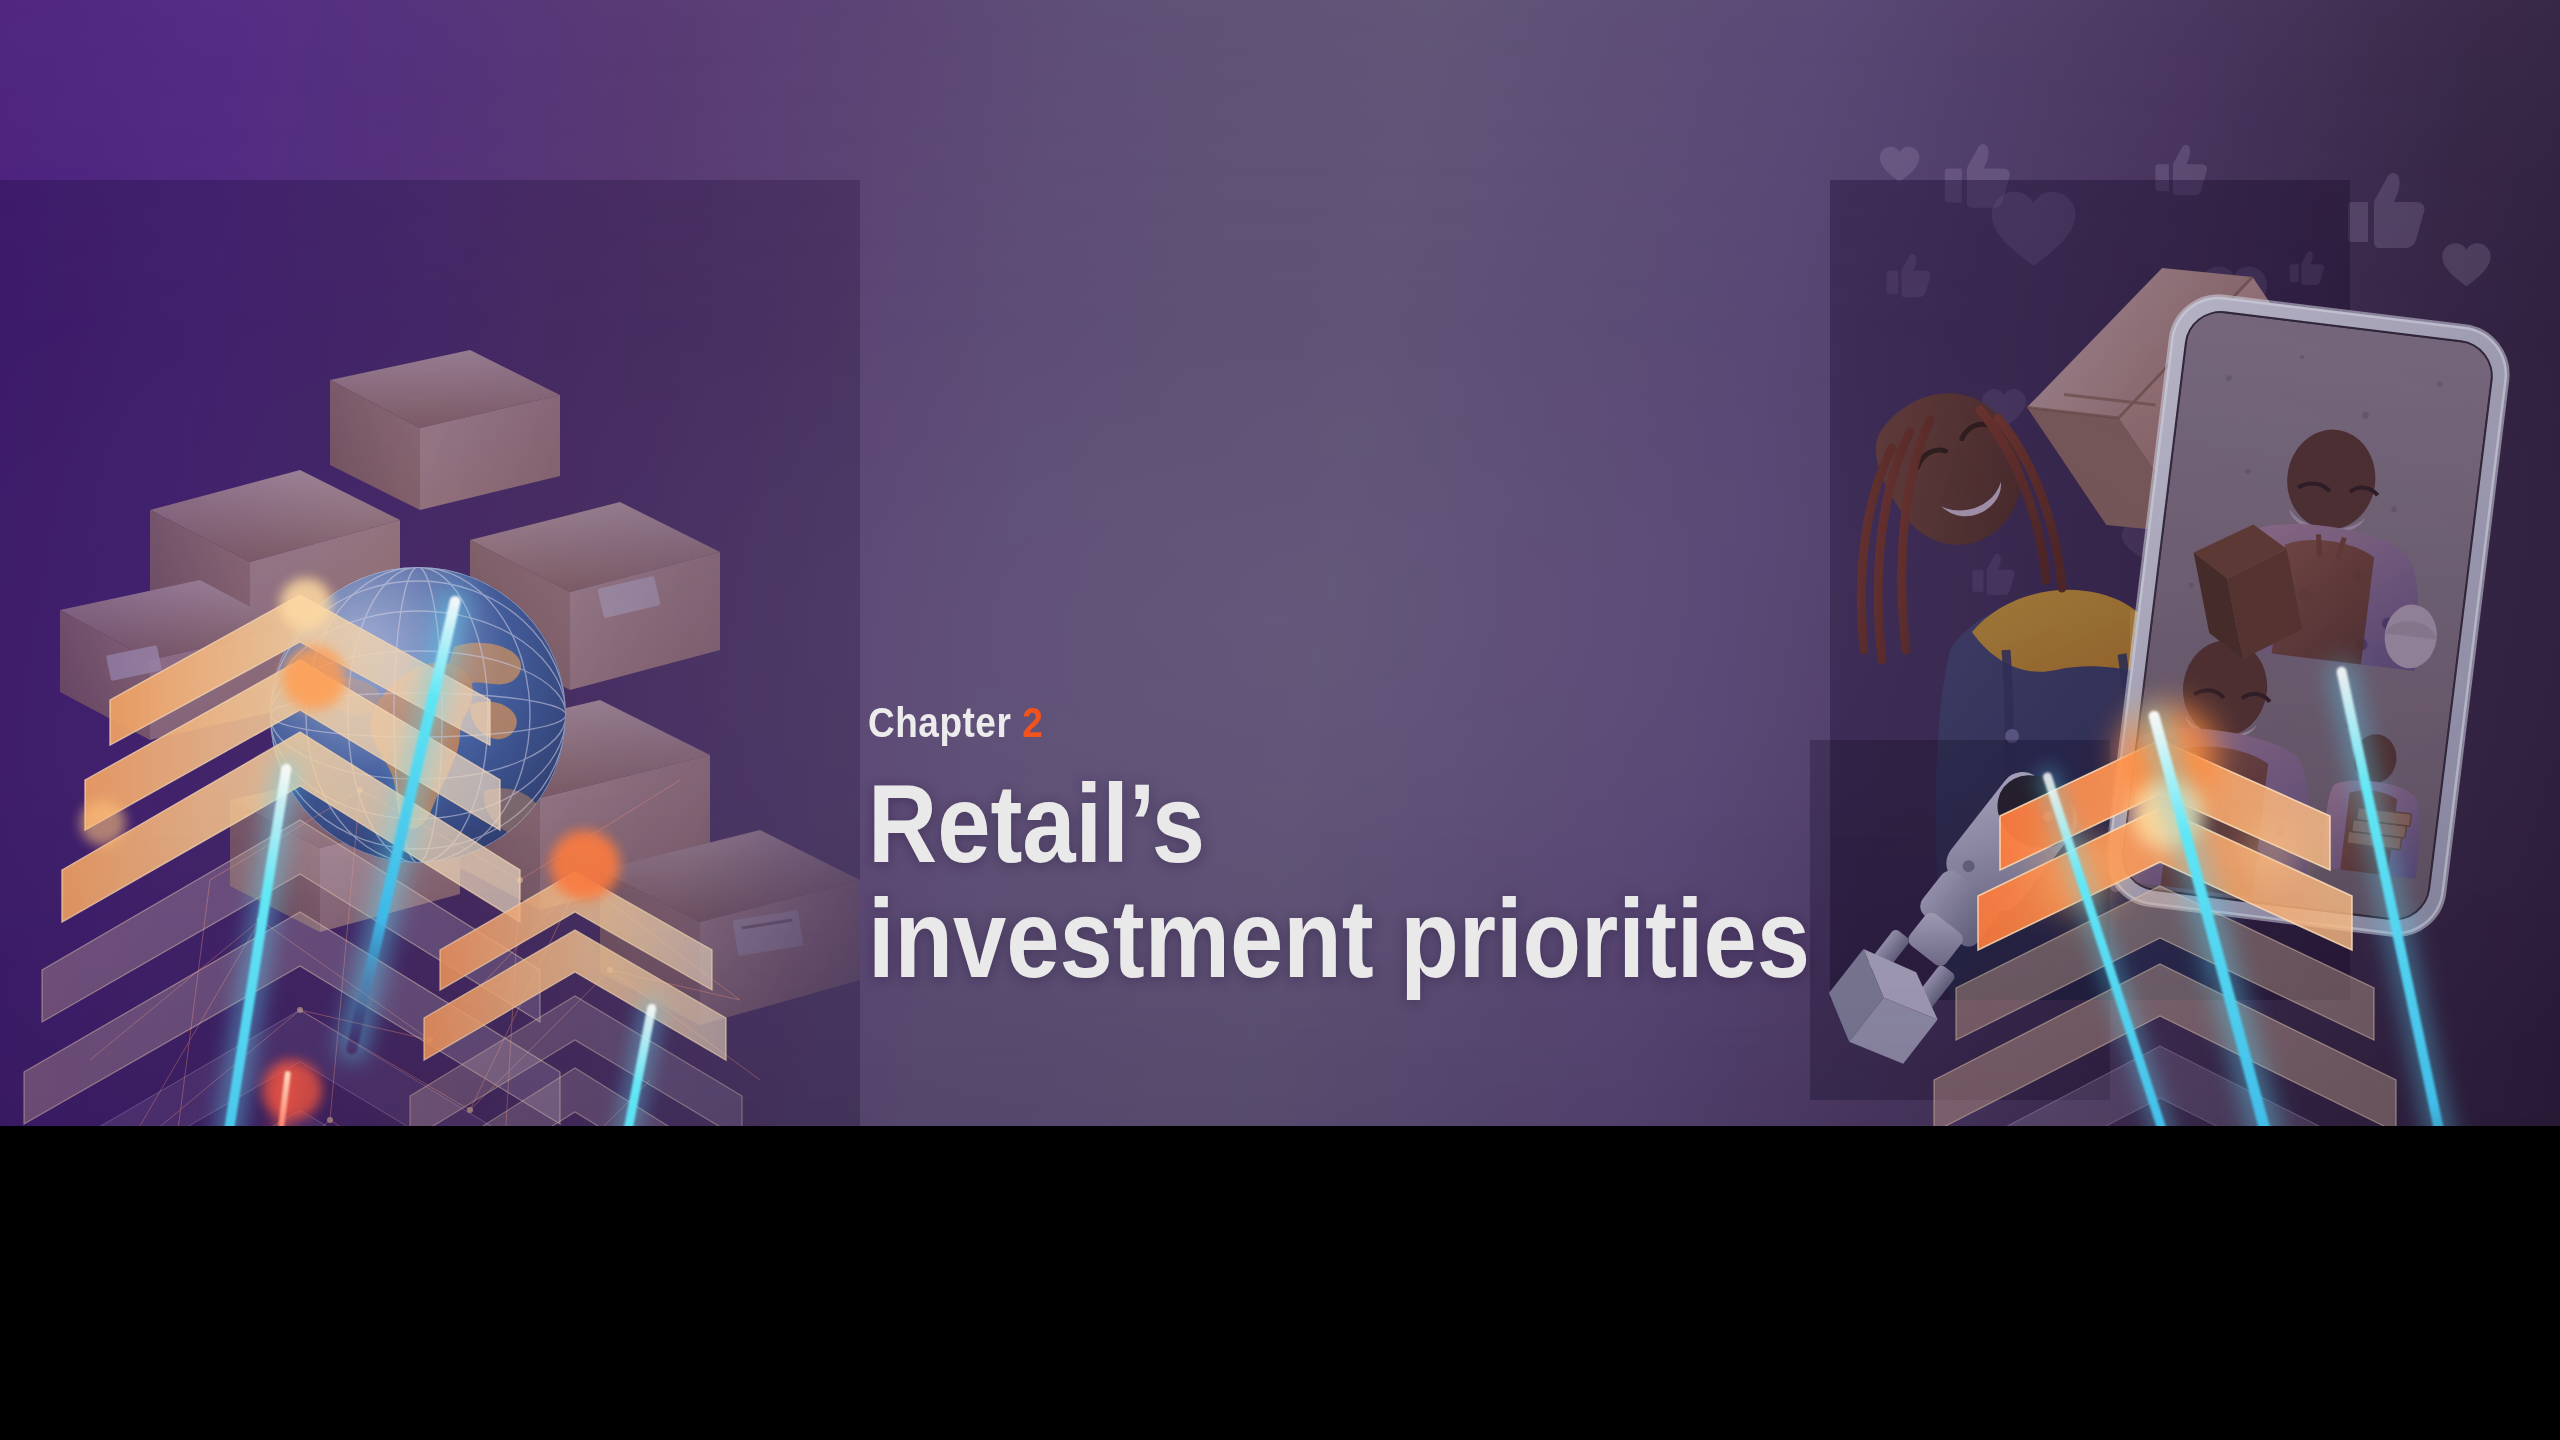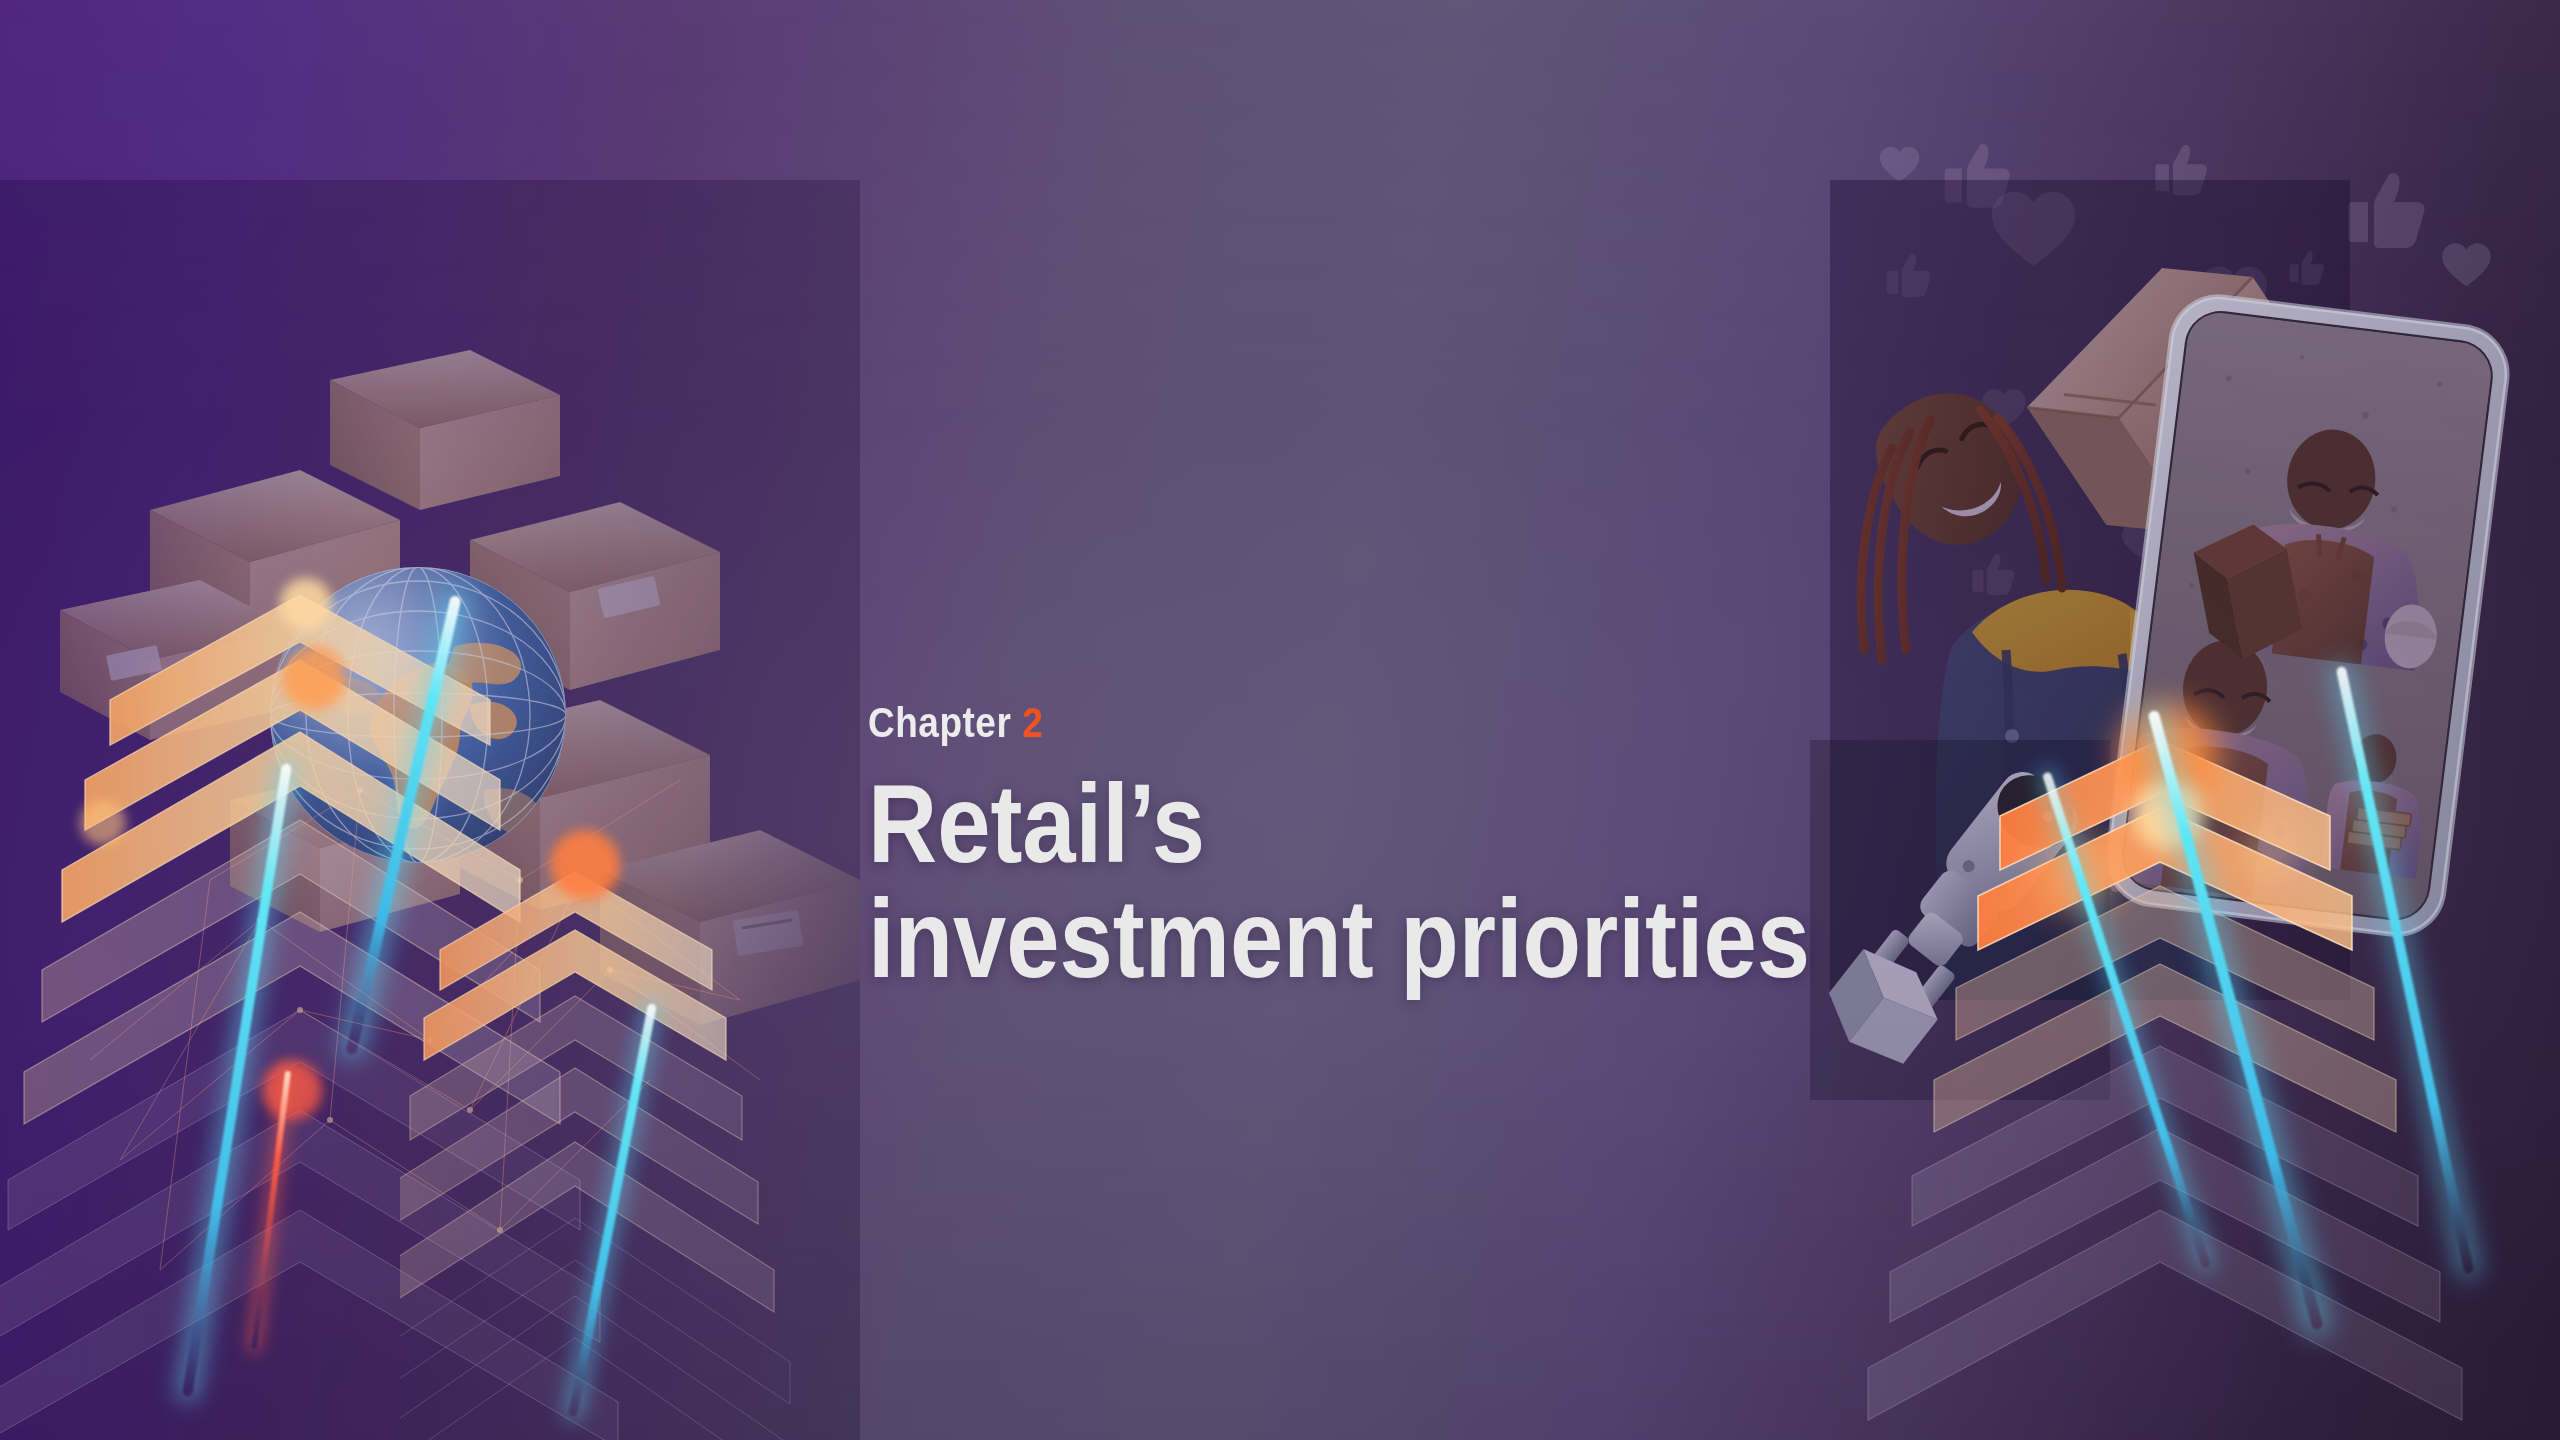--- a/index.html
+++ b/index.html
@@ -1,20 +1,20 @@
 <!DOCTYPE html>
 <html><head>
 <meta charset="utf-8">
 <style>
   html,body{margin:0;padding:0;background:#000;}
   body{font-family:"Liberation Sans",sans-serif;}
 
   #slide{
     position:relative;
-    width:2560px;height:1440px;
+    width:2560px;height:1126px;
     overflow:hidden;
     background:
       linear-gradient(100deg,
         #4a1f7c 0%,
         #4e2780 9%,
         #543470 24%,
         #5a4a73 40%,
         #5c4f74 52%,
         #554372 66%,
         #44305a 80%,

